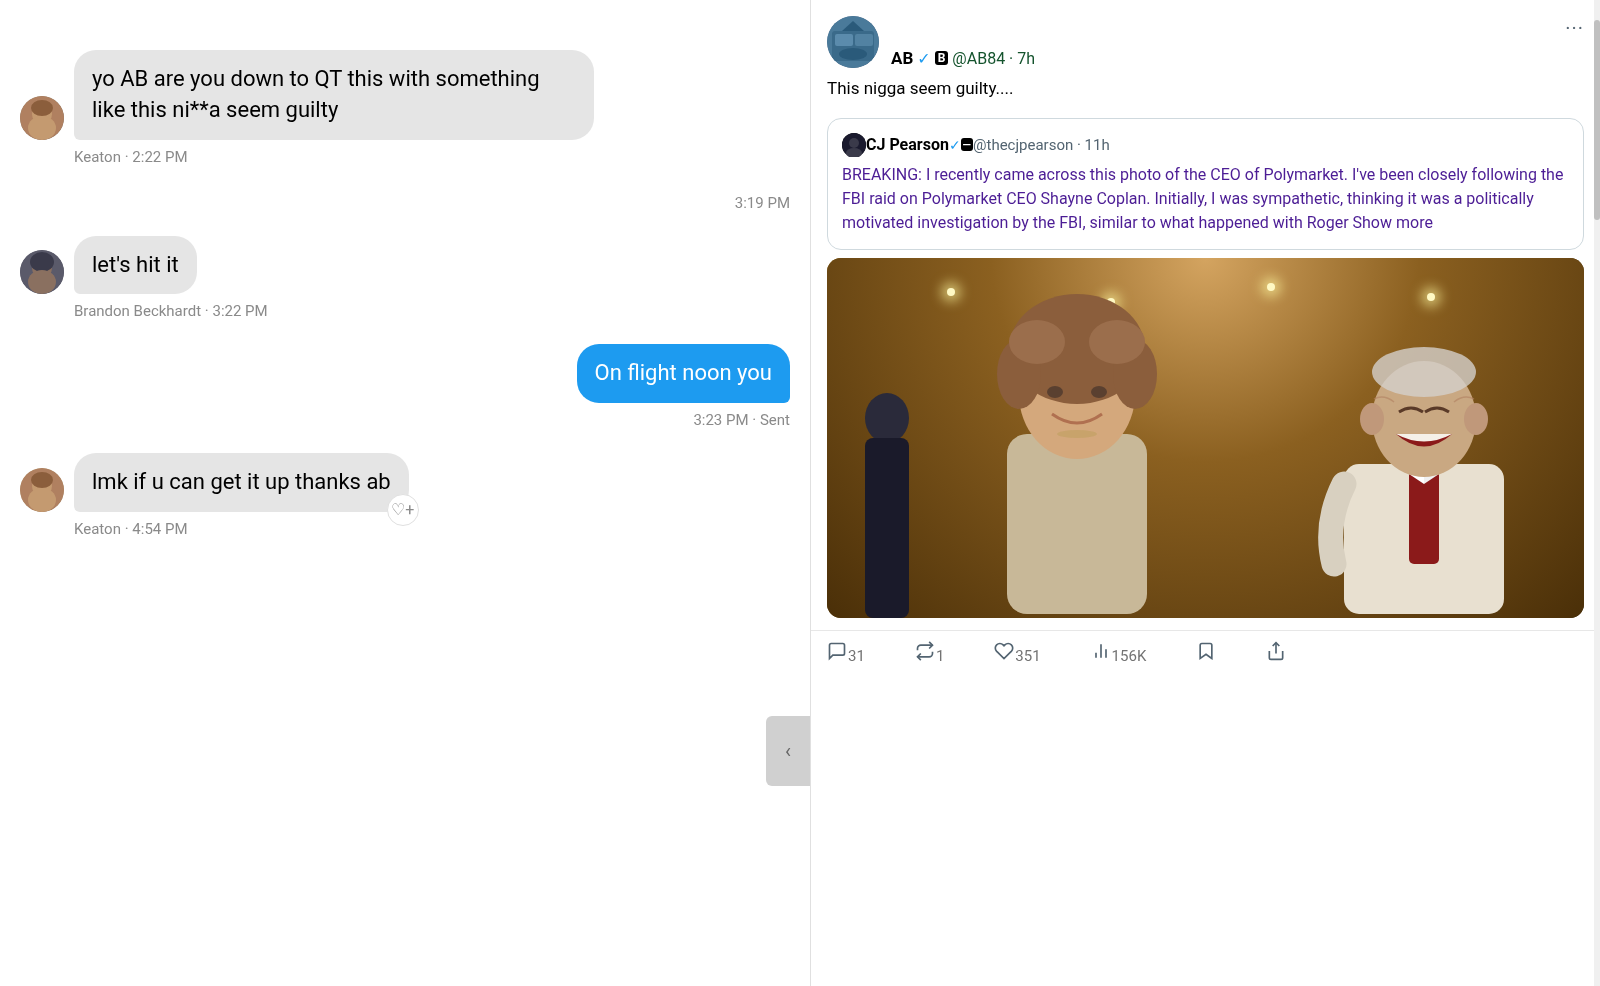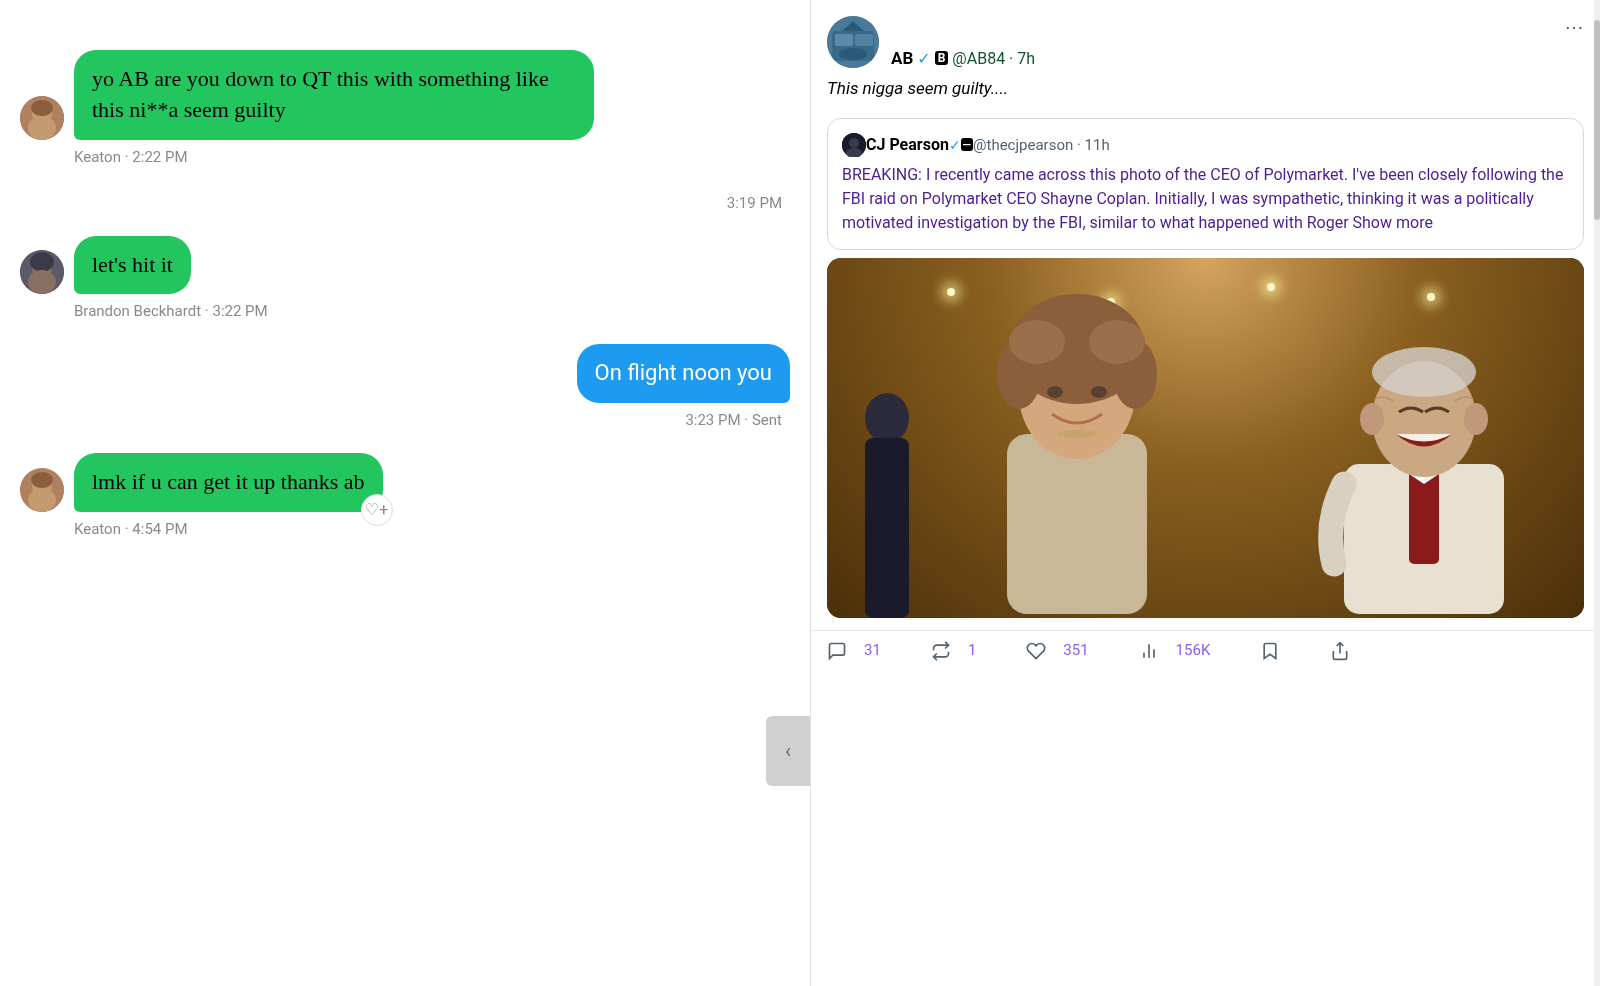--- a/index.html
+++ b/index.html
@@ -77,43 +77,41 @@
 
     .bubble {
       max-width: 520px;
       padding: 14px 18px;
       border-radius: 22px;
       font-size: 22px;
       line-height: 1.4;
     }
 
     .bubble.incoming-bubble {
-      background: #22c55e;
+      background: #e5e5e5;
       color: #000000;
       border-bottom-left-radius: 6px;
-      font-family: Liberation Serif, serif;
     }
 
     .bubble.outgoing-bubble {
       background: #1d9bf0;
       color: #ffffff;
       border-bottom-right-radius: 6px;
     }
 
     .message-meta {
       font-size: 15px;
       color: #8a8a8a;
       margin-top: 4px;
       margin-left: 54px;
     }
 
     .message-meta.outgoing-meta {
       text-align: right;
       margin-left: 0;
-      margin-right: 8px;
     }
 
     
     .reaction-container {
       position: relative;
     }
 
     .reaction-icon {
       position: absolute;
       bottom: -14px;
@@ -209,21 +207,20 @@
     .tweet-handle {
       font-size: 16px;
       color: #14532d;
     }
 
     .tweet-text {
       font-size: 17px;
       line-height: 1.5;
       color: #000000;
       padding: 0 16px 8px 16px;
-      font-style: italic;
     }
 
     
     .quoted-tweet {
       margin: 8px 16px;
       border: 1px solid #cfd9de;
       border-radius: 14px;
       padding: 14px;
     }
 
@@ -290,23 +287,23 @@
       display: flex;
       align-items: center;
       padding: 10px 16px;
       gap: 50px;
       border-top: 1px solid #e7e7e7;
       margin-top: 4px;
     }
 
     .action-item {
       display: flex;
-      align-items: flex-start;
-      gap: 17px;
-      color: #8b5cf6;
+      align-items: flex-end;
+      gap: 1px;
+      color: #737373;
       font-size: 15px;
       cursor: pointer;
     }
 
     .action-icon {
       font-size: 18px;
     }
 
     .more-btn {
       position: absolute;

